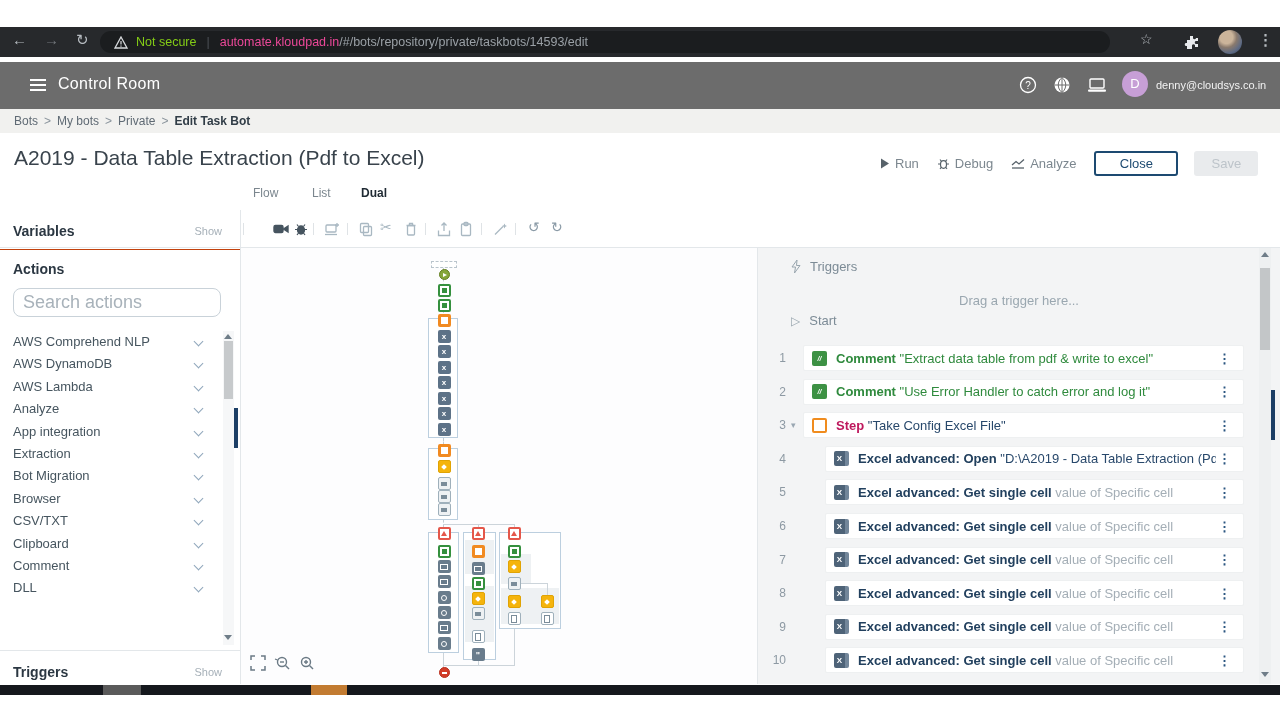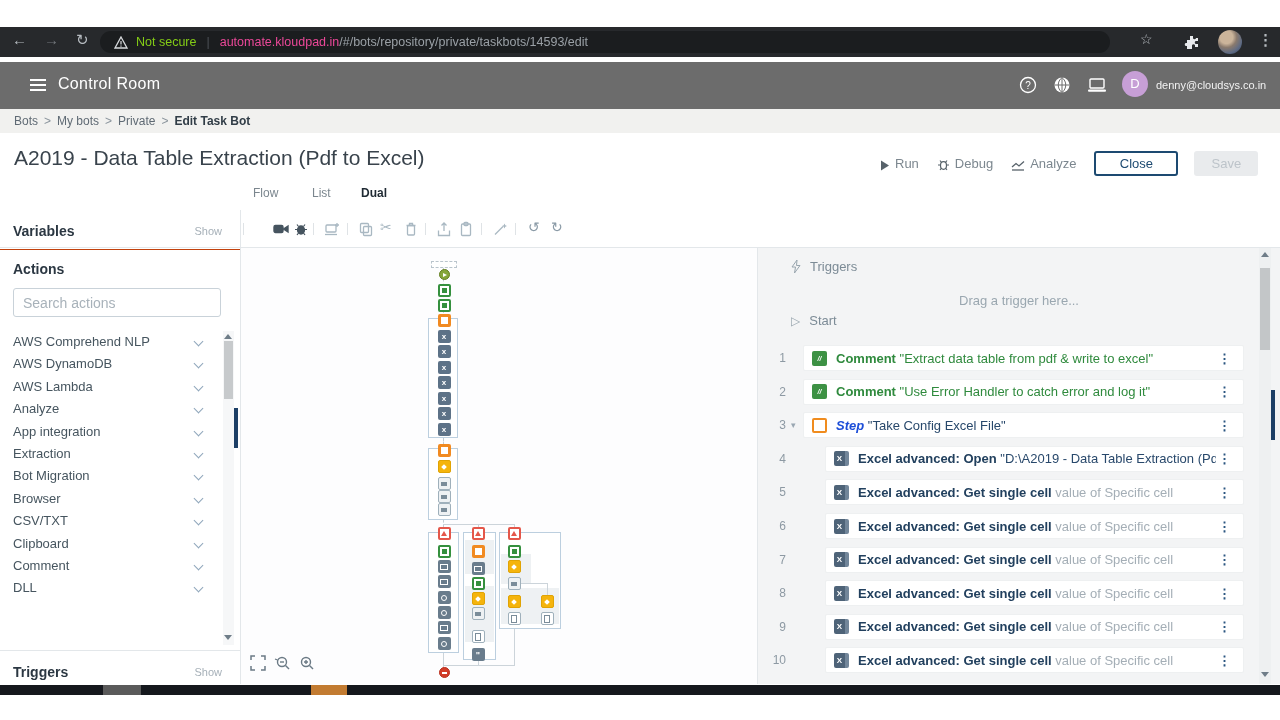--- a/index.html
+++ b/index.html
@@ -25,21 +25,21 @@
 
   
   #bc { position:absolute; left:0; top:109px; width:1280px; height:24px; background:#f1f1ef; font-size:12px; color:#5f6a74; line-height:24px; padding-left:14px; }
   #bc .sep { margin:0 6px; color:#8a949c; }
   #bc .cur { color:#313d47; font-weight:bold; }
   #bc a { cursor:pointer; }
 
   
   #pg-title { position:absolute; left:14px; top:146px; font-size:21px; color:#39434c; }
   #actions { position:absolute; left:880px; top:151px; display:flex; align-items:center; font-size:13px; color:#7c878f; }
-  .act { display:flex; align-items:flex-end; margin-right:18px; cursor:pointer; }
+  .act { display:flex; align-items:center; margin-right:18px; cursor:pointer; }
   .act svg { margin-right:5px; }
   #btn-close { width:84px; height:25px; border:2px solid #1d4a71; border-radius:3px; background:#fff; color:#1d4a71; font-size:13px; text-align:center; line-height:21px; cursor:pointer; margin-right:16px; }
   #btn-save { width:64px; height:25px; border-radius:3px; background:#e9ebed; color:#bdc4ca; font-size:13px; text-align:center; line-height:25px; margin-right:16px; }
   #kebab-top { color:#49545d; font-weight:bold; font-size:13px; cursor:pointer; letter-spacing:0; }
 
   
   .tab { position:absolute; top:186px; font-size:12px; color:#7b868e; cursor:pointer; }
   #tab-dual { color:#1f2a33; font-weight:bold; }
   #tab-underline { position:absolute; left:356px; top:213px; width:57px; height:3px; background:#2b3a45; }
 
@@ -54,21 +54,21 @@
   .tb-sep { position:absolute; top:13px; width:1px; height:12px; background:#dfe3e6; }
   .tb-glyph { position:absolute; top:9px; font-size:14px; color:#a9b8c2; cursor:pointer; }
   svg.icl { stroke:#a9b8c2; fill:none; stroke-width:1.3; }
   svg.icd { stroke:#46545f; fill:none; stroke-width:1.4; }
 
   
   #sb-vars { position:absolute; left:0; top:210px; width:240px; height:40px; border-bottom:1px solid #c2410c; }
   .sb-h { font-size:14px; font-weight:bold; color:#2b3742; position:absolute; left:13px; top:13px; }
   .show-link { position:absolute; right:18px; top:15px; font-size:11px; color:#a6b0b8; cursor:pointer; }
   #sb-actions-h { position:absolute; left:13px; top:261px; font-size:14px; font-weight:bold; color:#2b3742; }
-  #sb-search { position:absolute; left:13px; top:288px; width:208px; height:29px; border:1px solid #c9d2d9; border-radius:3px; font-size:14px; color:#5a6570; padding:0 9px; font-family:"Liberation Sans",sans-serif; outline:none; }
+  #sb-search { position:absolute; left:13px; top:288px; width:208px; height:29px; border:1px solid #c9d2d9; border-radius:8px; font-size:18px; color:#5a6570; padding:0 9px; font-family:"Liberation Sans",sans-serif; outline:none; }
   #sb-search::placeholder { color:#a8b2ba; }
   #cat-list { position:absolute; left:0; top:331px; width:222px; height:314px; overflow:hidden; }
   .cat { position:relative; height:22.4px; line-height:22.4px; font-size:13px; color:#46555f; padding-left:13px; cursor:pointer; }
   .chev { position:absolute; right:20px; top:7px; width:7px; height:7px; border-right:1.5px solid #8fa6bb; border-bottom:1.5px solid #8fa6bb; transform:rotate(45deg); }
   #sb-trg { position:absolute; left:0; top:650px; width:240px; height:34px; border-top:1px solid #e3e7ea; }
 
   
   #sb-scroll { position:absolute; left:223px; top:331px; width:11px; height:314px; background:#f6f7f8; }
   #sb-thumb { position:absolute; left:1px; top:10px; width:9px; height:58px; background:#c7cacc; }
   .tri-up { width:0; height:0; border-left:4px solid transparent; border-right:4px solid transparent; border-bottom:5px solid #6f7d88; position:absolute; left:1px; }
@@ -120,21 +120,21 @@
   .row-card.child { left:67px; width:419px; }
   .row-icon { width:15px; height:15px; border-radius:2px; margin-right:9px; flex:none; display:flex; align-items:center; justify-content:center; }
   .ri-comment { background:#3d9144; }
   .ri-comment::after { content:"//"; color:#fff; font-size:7px; font-weight:bold; font-style:italic; }
   .ri-step { background:#fff; border:2px solid #f08c1e; }
   .ri-excel { background:linear-gradient(to right,#4e6378 72%,#72869a 72%); }
   .ri-excel::after { content:"X"; color:#fff; font-size:8px; font-weight:bold; margin-right:4px; }
   .row-text { flex:1; font-size:13px; white-space:pre; overflow:hidden; }
   .tt-comment { color:#2f8a3d; font-weight:bold; }
   .dd-comment { color:#2f8a3d; }
-  .tt-step { color:#1d4ed8; font-weight:bold;font-style:italic; }
+  .tt-step { color:#be185d; font-weight:bold; }
   .dd-step { color:#28486b; }
   .tt-excel { color:#22405e; font-weight:bold; }
   .dd-excel { color:#28486b; }
   .row-muted { color:#a4aeb6; }
   .row-dots { color:#2a5580; font-weight:bold; font-size:13px; padding:0 2px; cursor:pointer; }
   
   #p-scroll { position:absolute; left:501px; top:0; width:12px; height:436px; background:#eef0f1; }
   #p-thumb { position:absolute; left:1px; top:20px; width:10px; height:82px; background:#c3c6c8; }
 
   

